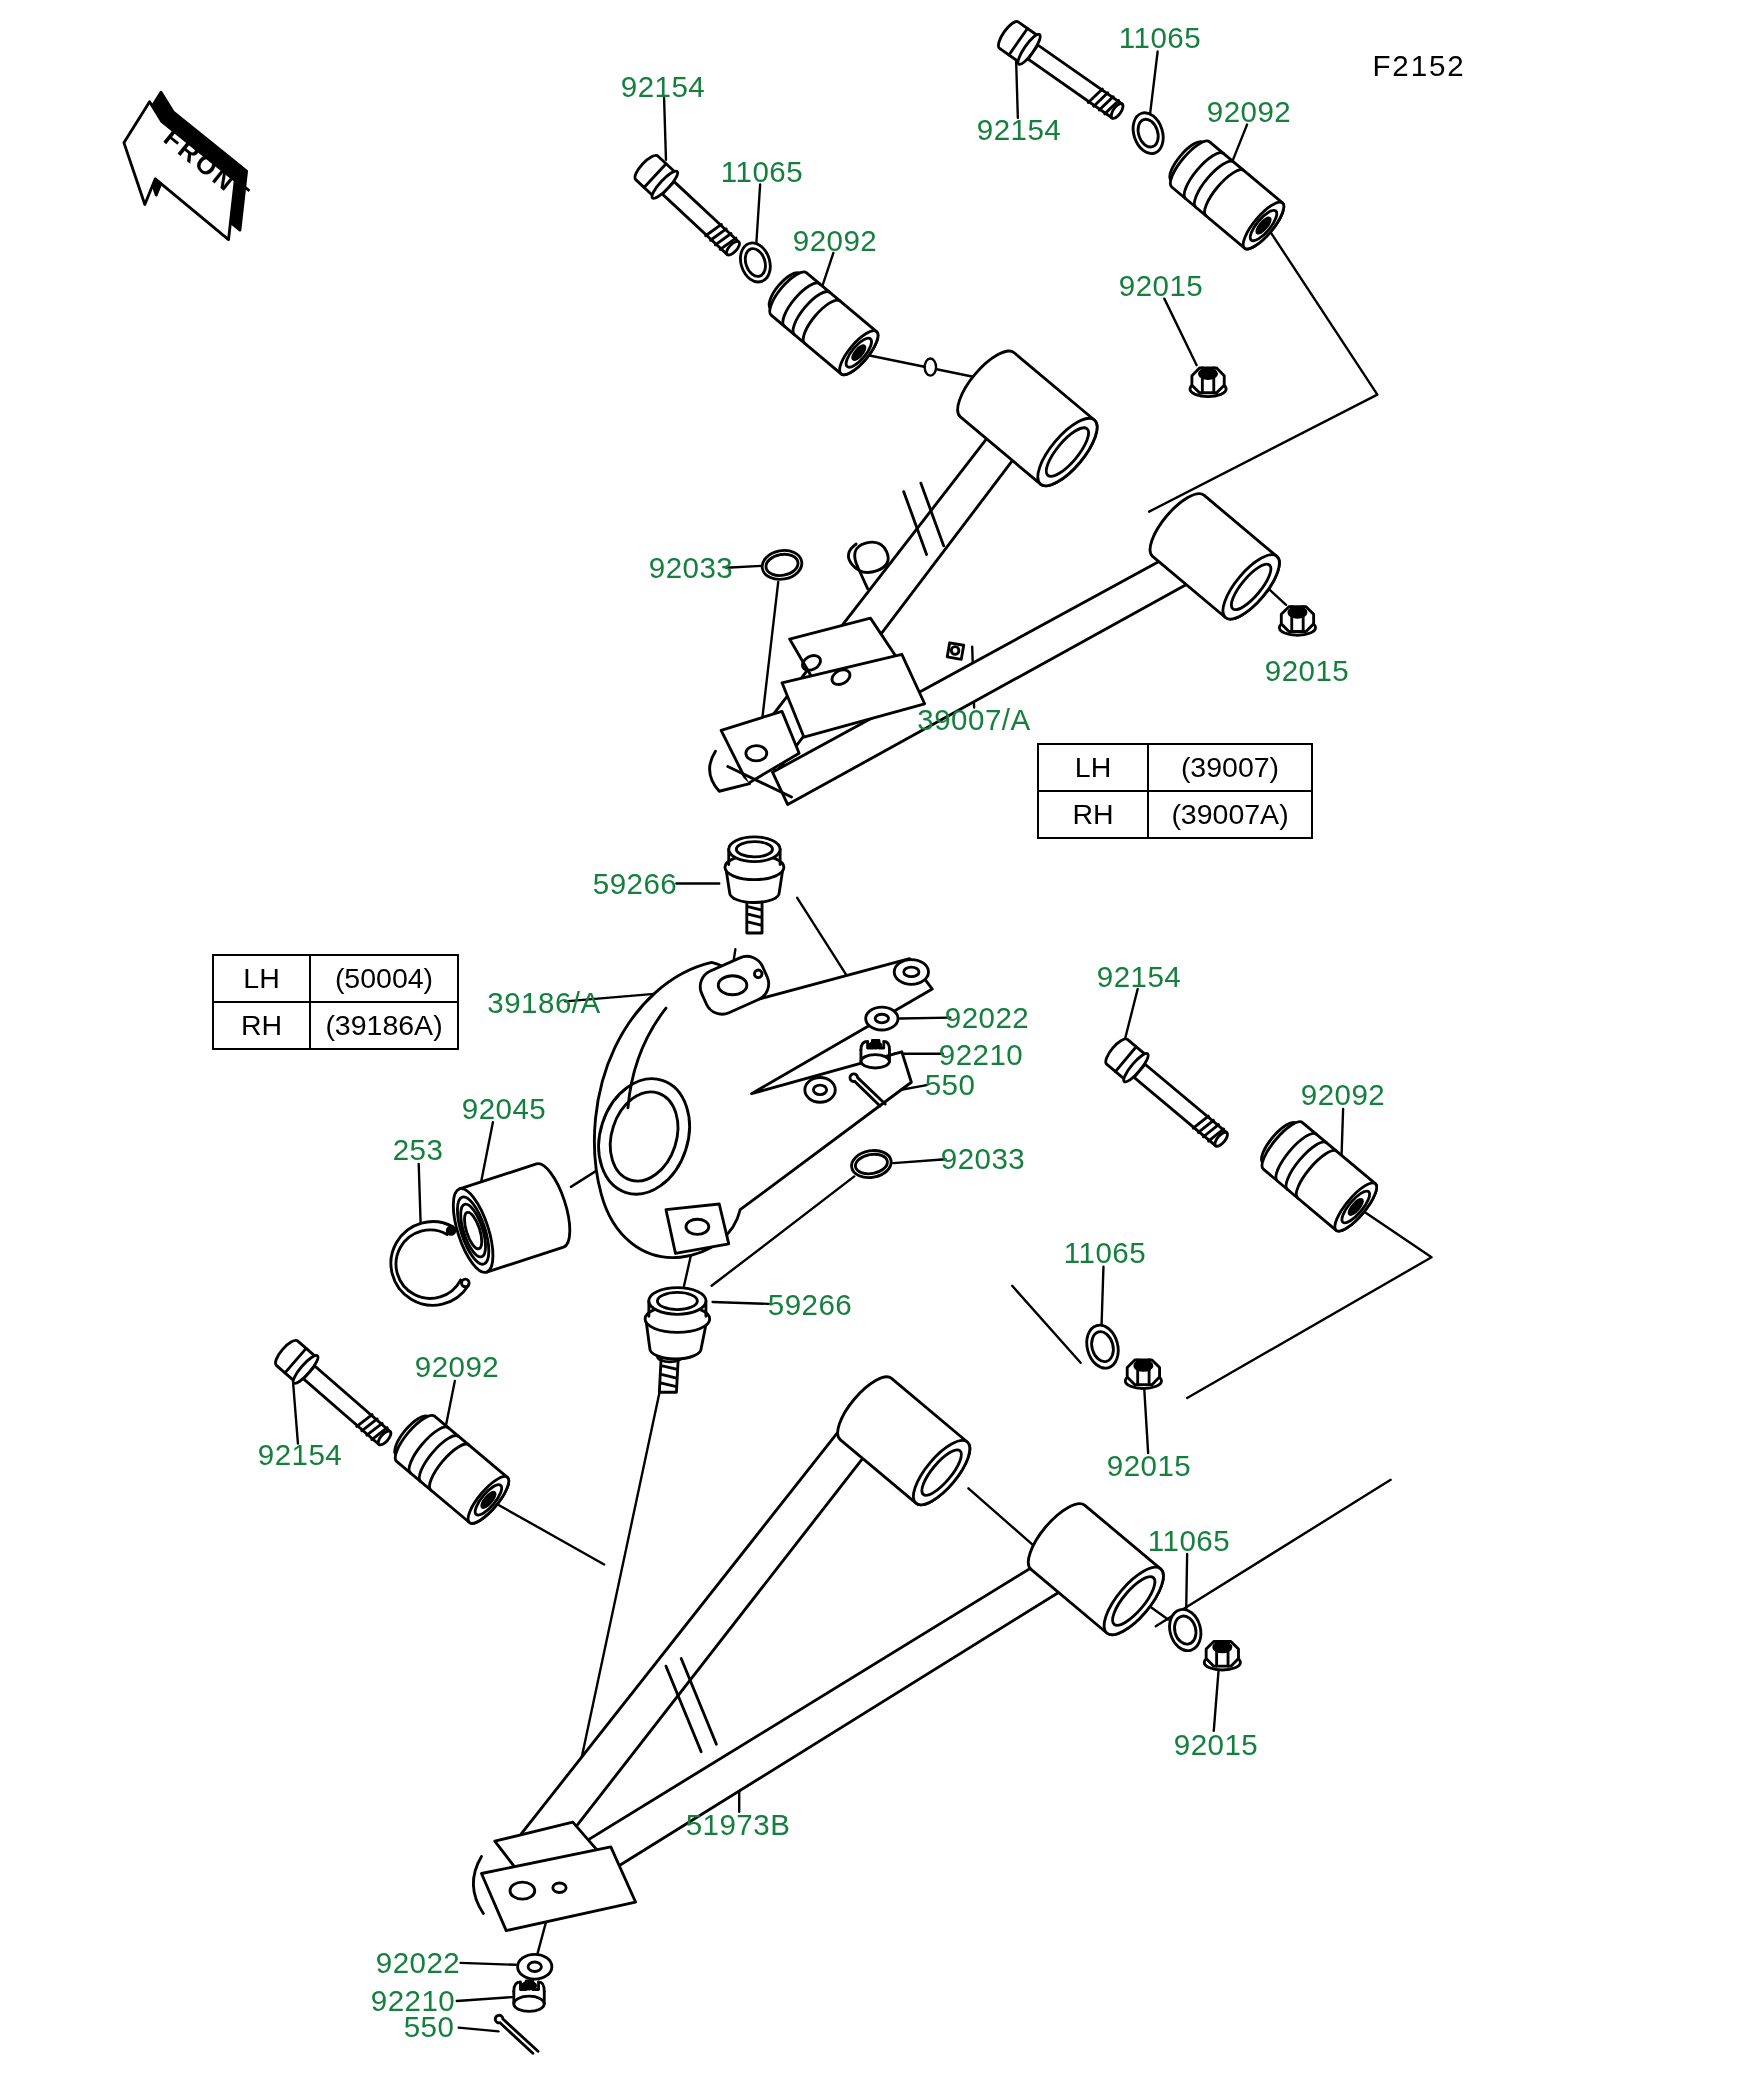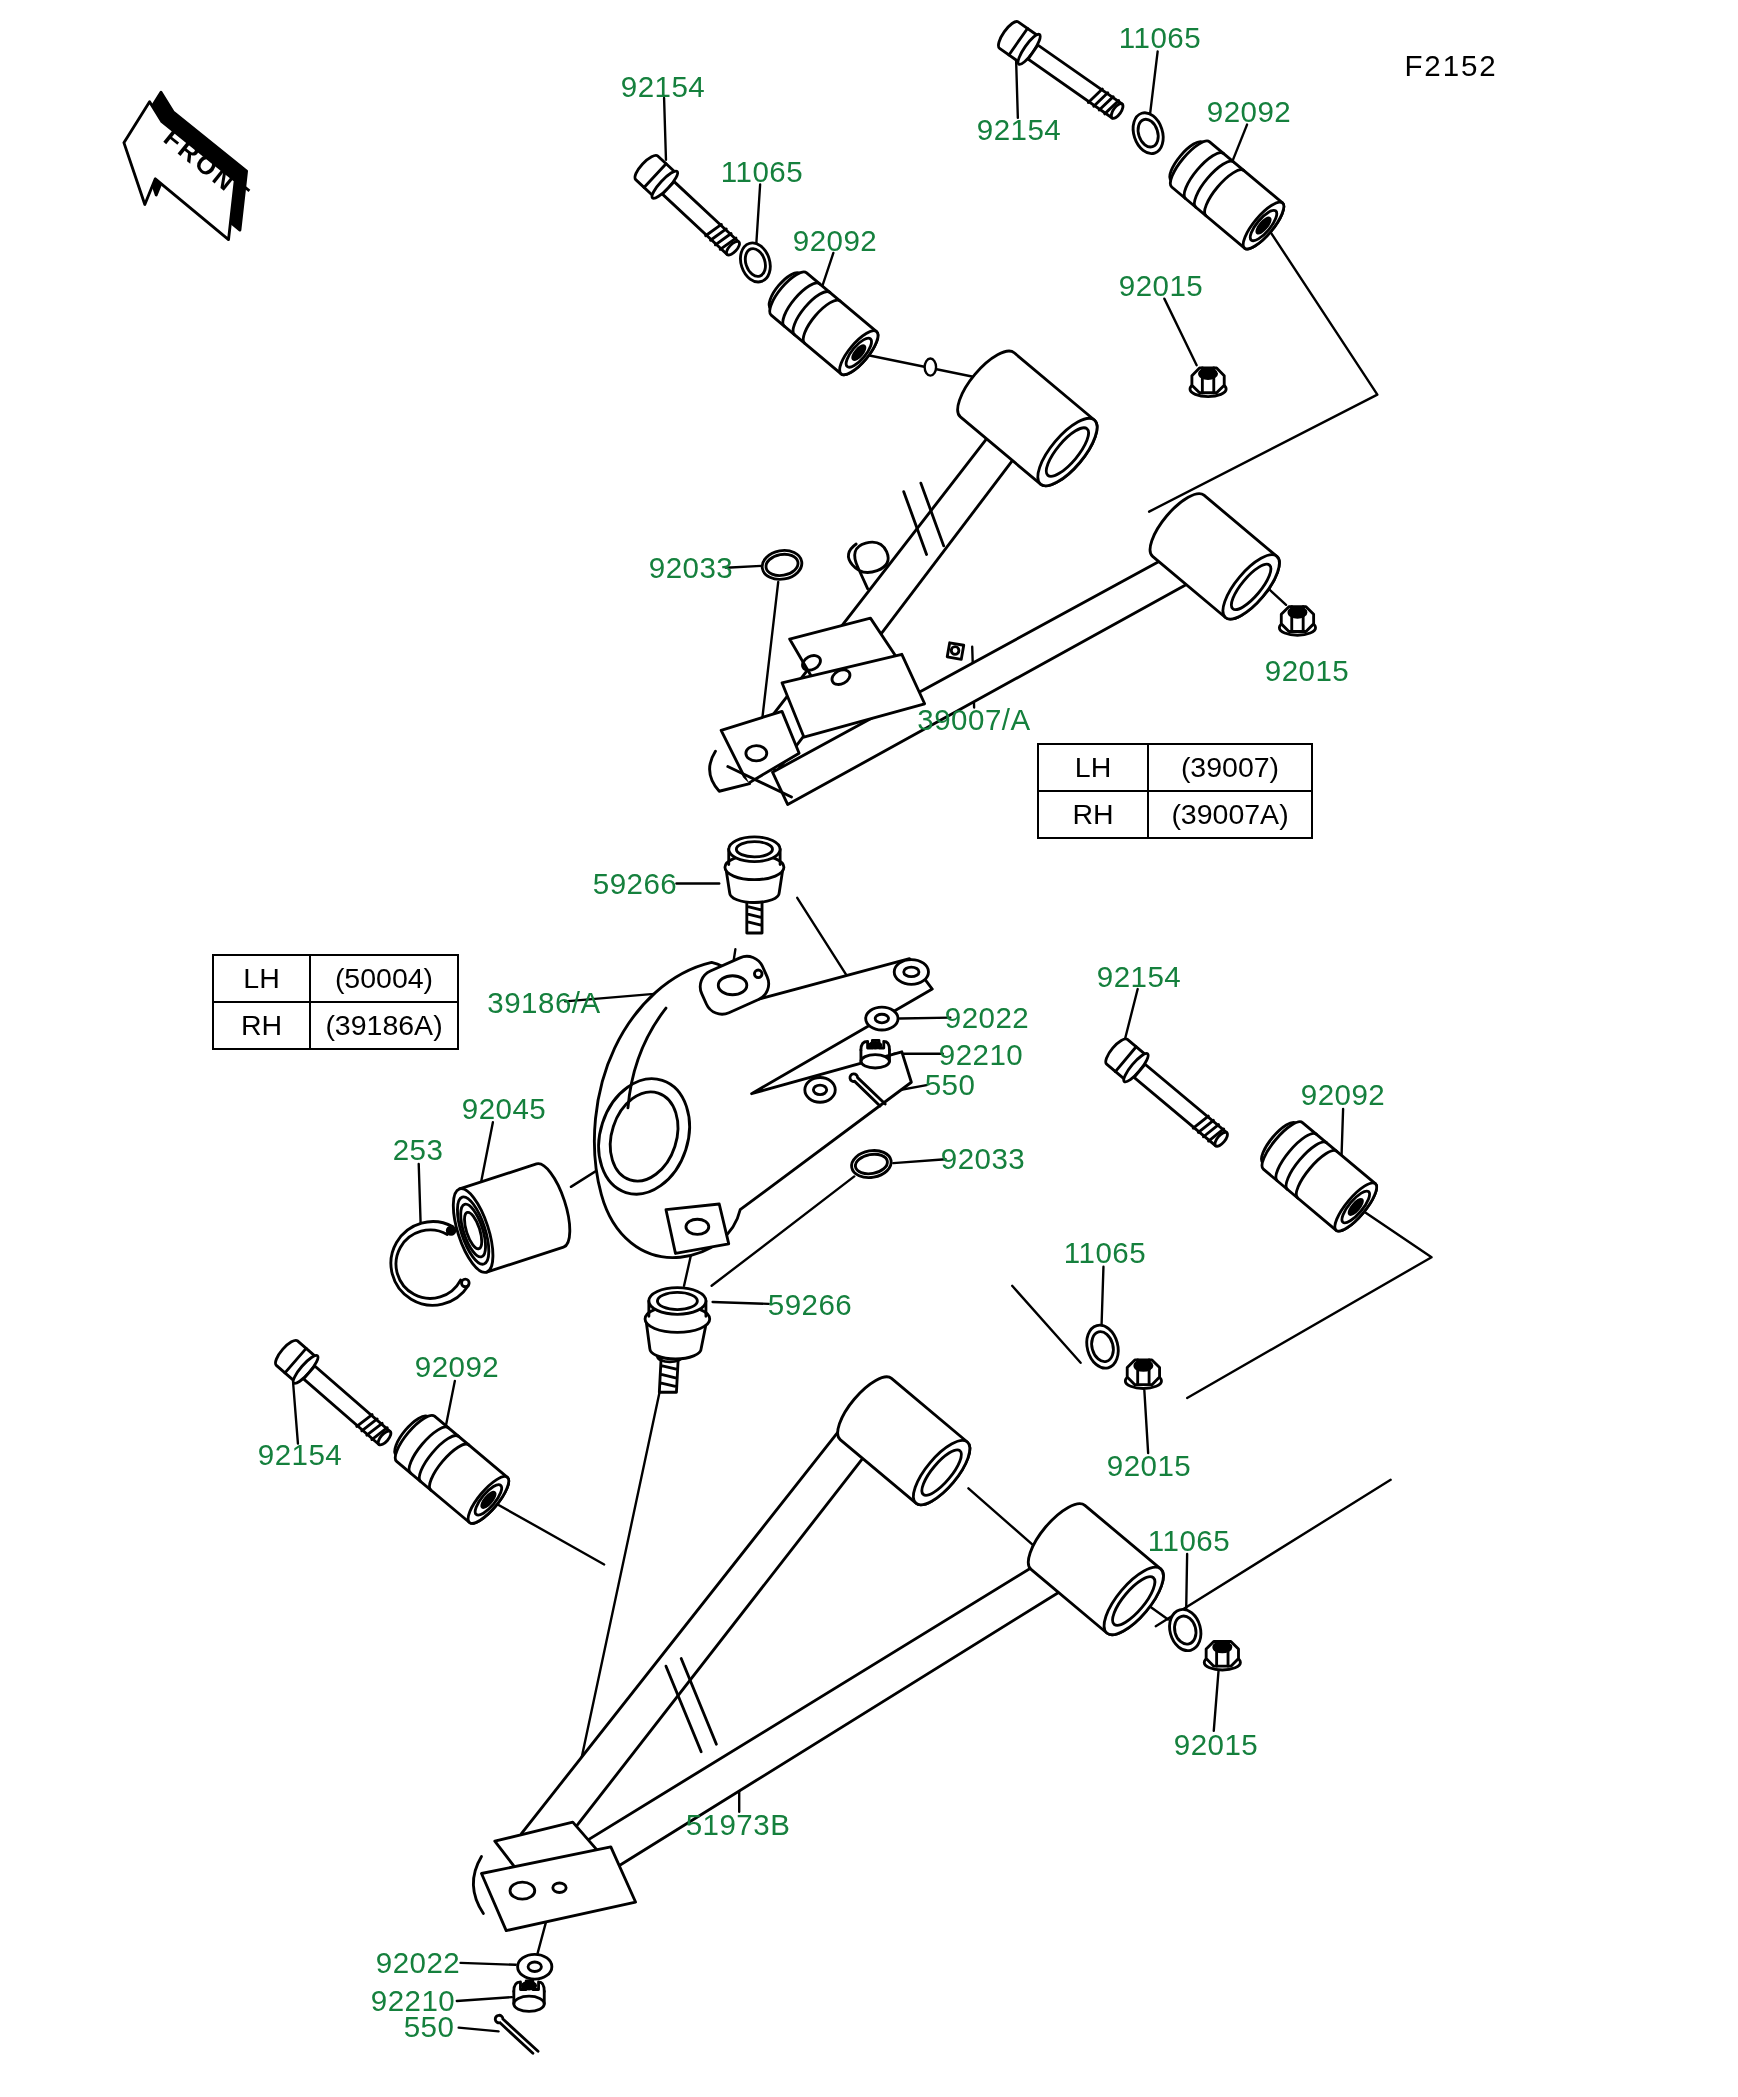--- a/index.html
+++ b/index.html
@@ -7,21 +7,21 @@
     position:relative;width:1739px;height:2097px;background:#ffffff;
     font-family:"Liberation Sans", sans-serif;overflow:hidden;
   }
   .stage svg{position:absolute;left:0;top:0;}
   .plabel{
     position:absolute;transform:translate(-50%,-50%);
     font-size:29.5px;color:#15803d;white-space:nowrap;letter-spacing:0.5px;
   }
   .figcode{
     position:absolute;transform:translate(-50%,-50%);
-    font-size:29.5px;color:#000;letter-spacing:1.9px;margin-left:32px;
+    font-size:29.5px;color:#000;letter-spacing:1.9px;
   }
   table.ptable{position:absolute;border-collapse:collapse;background:#fff;}
   table.ptable td{
     border:2.9px solid #000;text-align:center;vertical-align:middle;
     font-size:28.5px;color:#000;padding:0;height:45px;
   }
   td.side{width:108px;}
   td.code{width:162px;margin-top:12px;}
 </style>
 </head>

